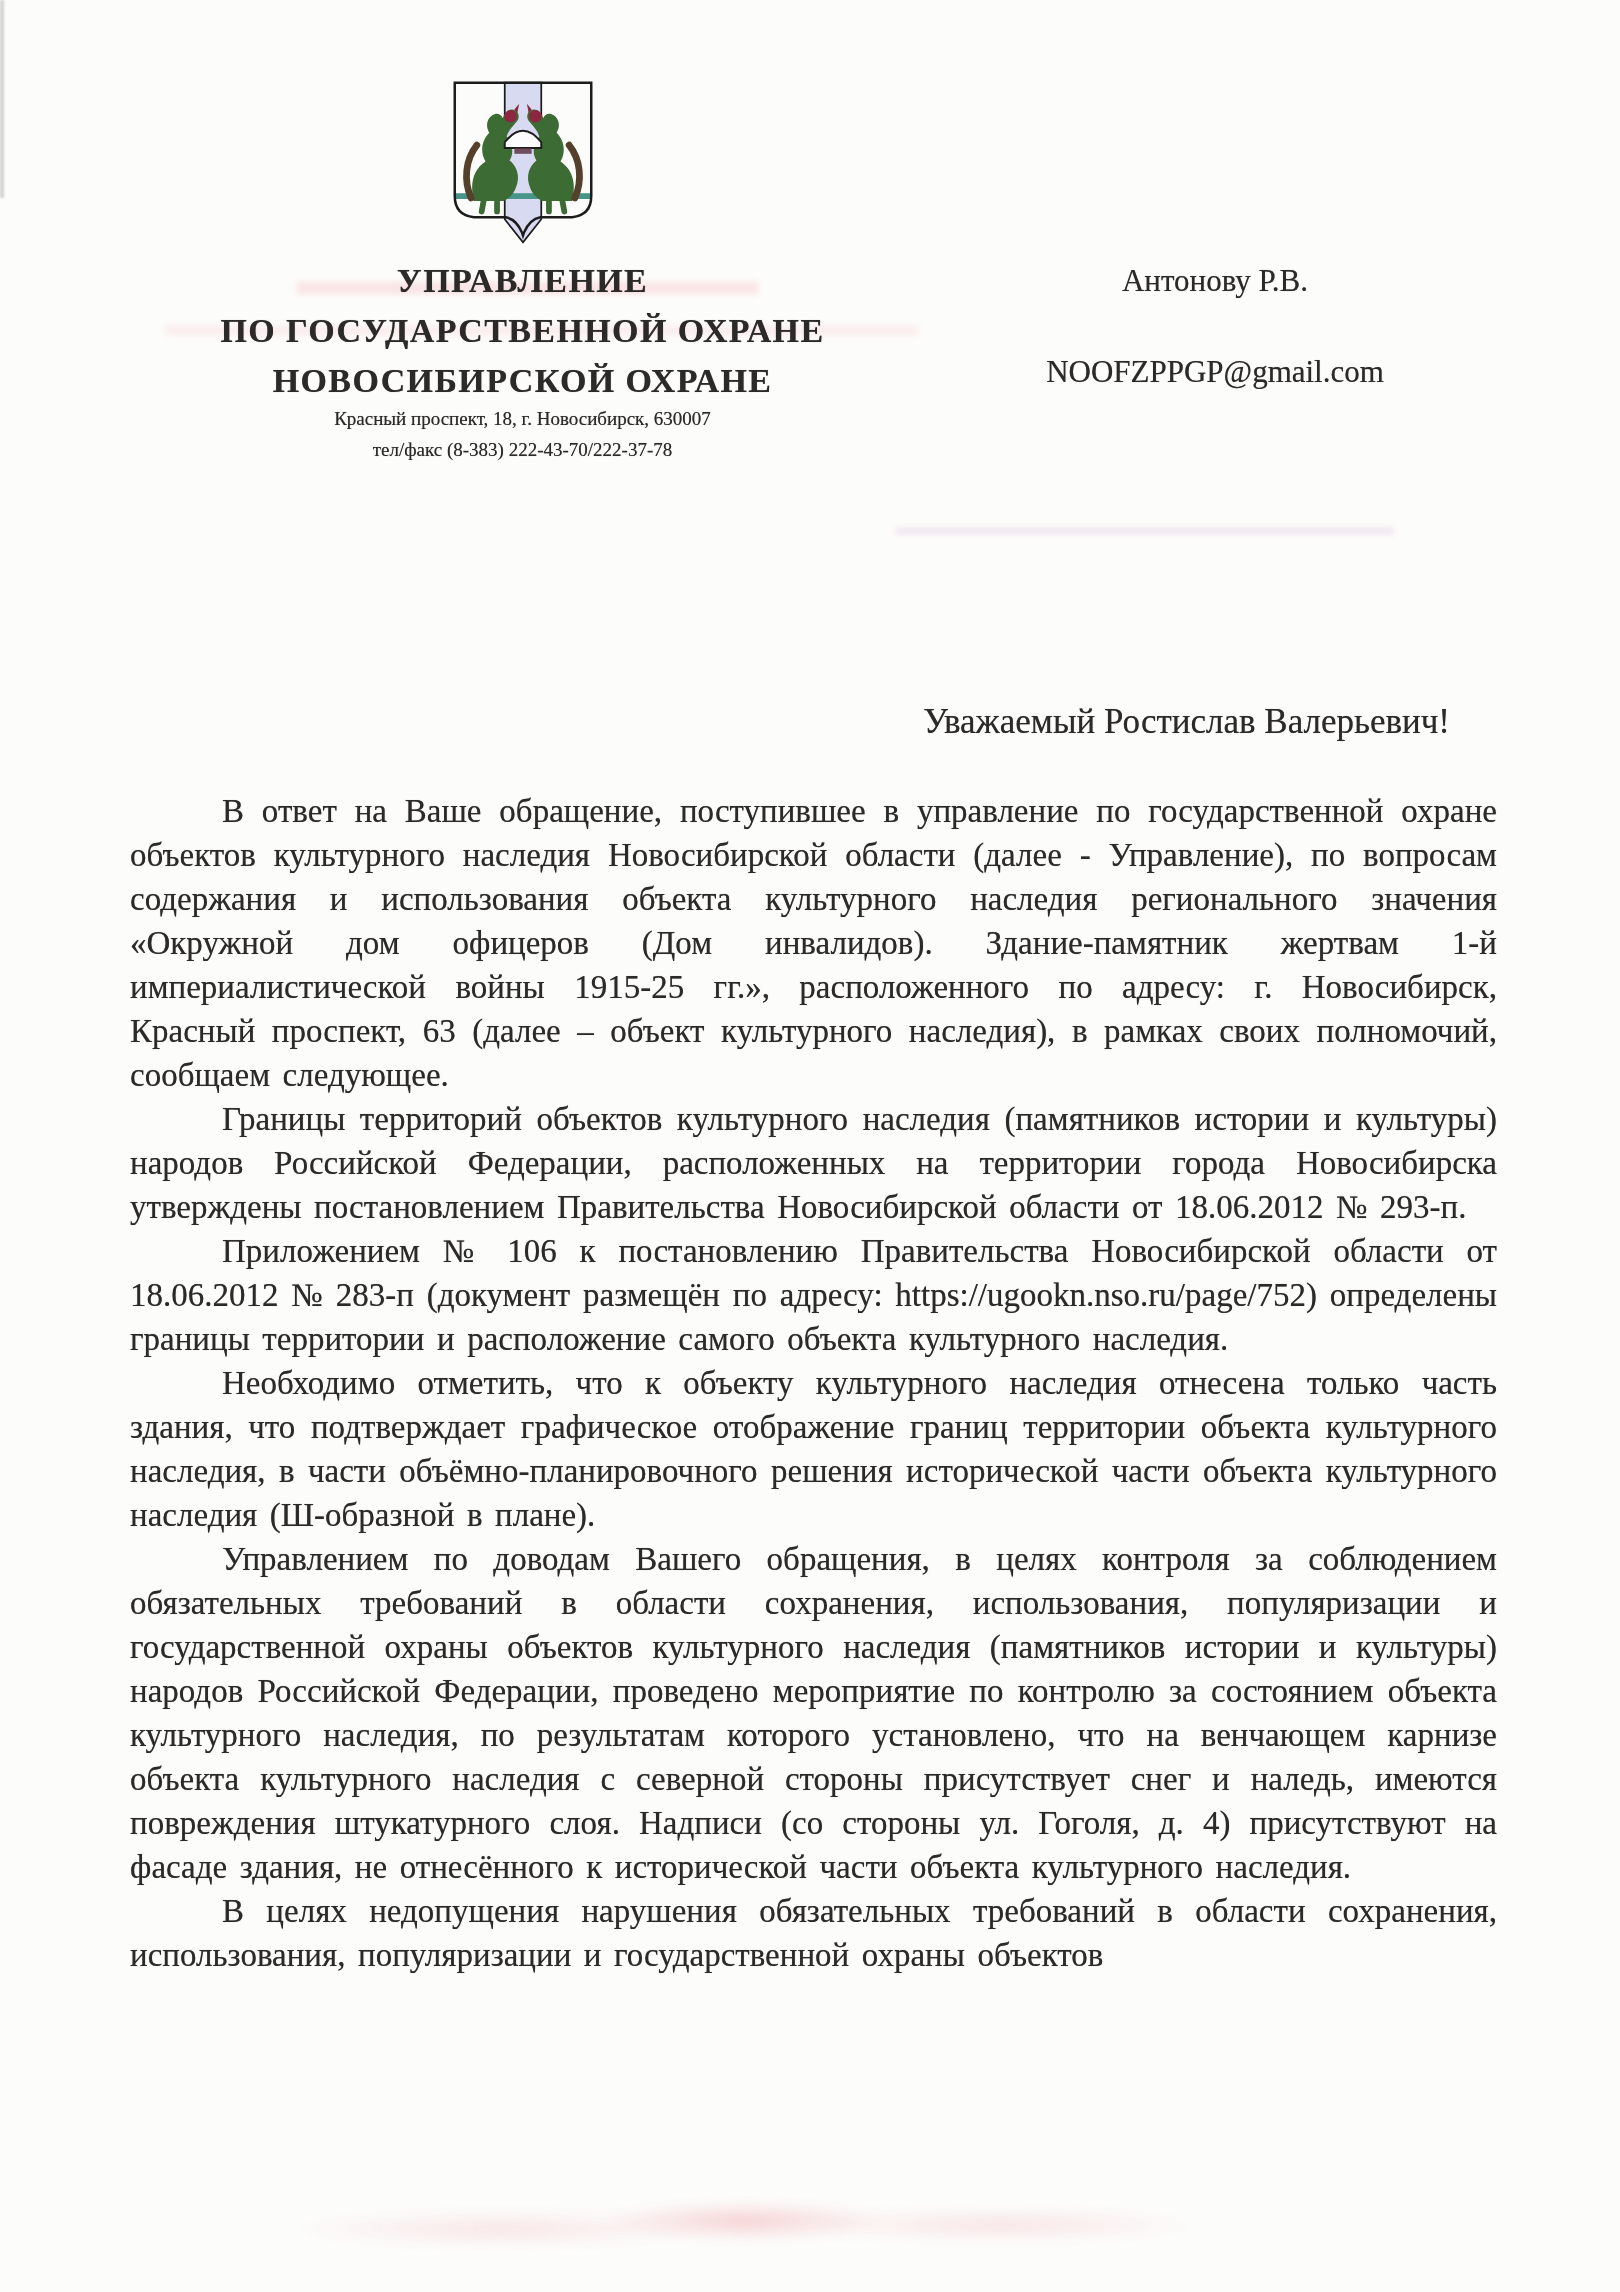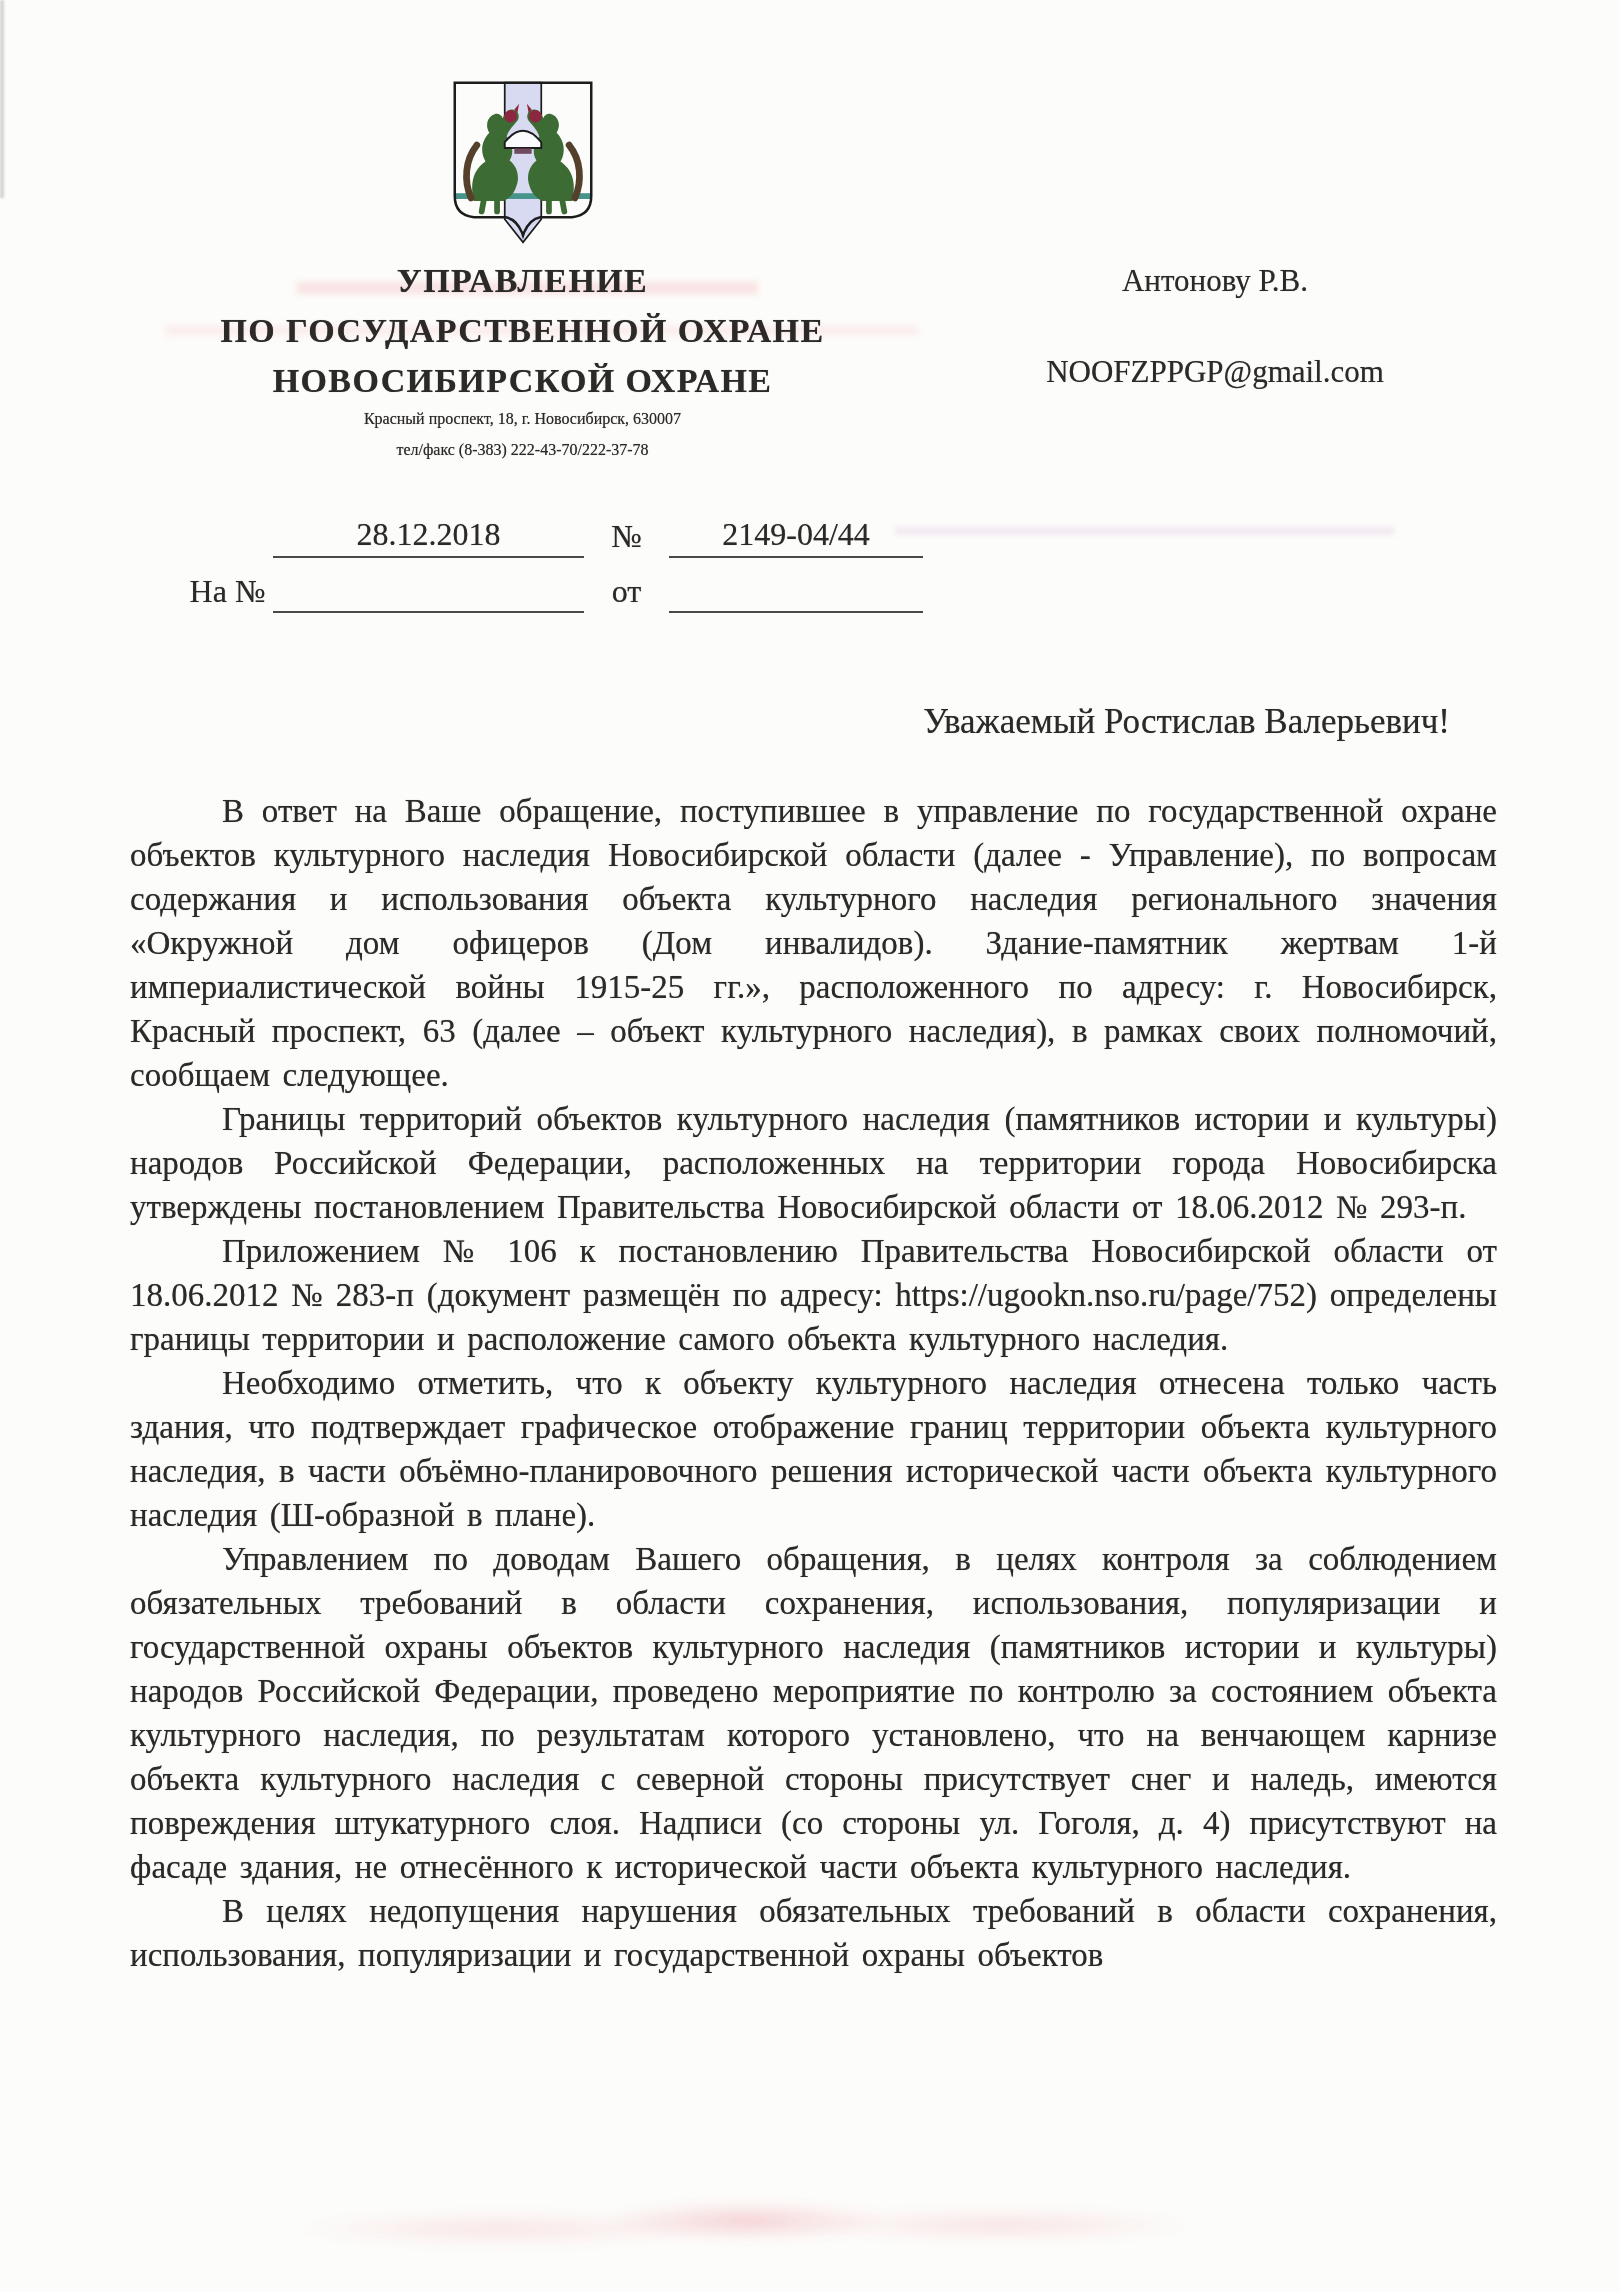--- a/index.html
+++ b/index.html
@@ -9,21 +9,21 @@
     background:#fcfcfa; color:#2c2a28;
   }
   .scan-text { text-shadow: 0 0 0.7px rgba(50,48,46,0.65); }
 
   
   .emblem { position:absolute; left:441px; top:75px; width:164px; height:173px; }
 
   
   .letterhead { position:absolute; left:108px; top:252px; width:829px; text-align:center; }
   .org-line { font-weight:bold; font-size:34px; line-height:42px; letter-spacing:1.4px; white-space:nowrap;margin-top:8px; }
-  .addr-line { font-size:16px; line-height:29px; margin-top:1.9px; white-space:nowrap; }
+  .addr-line { font-size:19px; line-height:29px; margin-top:1.9px; white-space:nowrap; }
 
   
   .addressee { position:absolute; left:970px; top:262px; width:490px; text-align:center; }
   .addressee .name { font-size:31px; line-height:38px;font-family:Liberation Serif, serif; }
   .addressee .email { font-size:31px; line-height:38px; margin-top:53px; }
 
   
   .ref-grid {
     position:absolute; left:184px; top:516px;
     display:grid; grid-template-columns:89px 311px 85px 254px;
@@ -105,31 +105,20 @@
     <div class="org-line">НОВОСИБИРСКОЙ ОХРАНЕ</div>
     <div class="addr-line">Красный проспект, 18, г. Новосибирск, 630007</div>
     <div class="addr-line">тел/факс (8-383) 222-43-70/222-37-78</div>
   </div>
 
   <div class="addressee scan-text">
     <div class="name">Антонову Р.В.</div>
     <div class="email">NOOFZPPGP@gmail.com</div>
   </div>
 
-  <div class="ref-grid scan-text">
-    <div class="ref-cell"></div>
-    <div class="ref-cell ref-line">28.12.2018</div>
-    <div class="ref-cell ref-sign">№</div>
-    <div class="ref-cell ref-line">2149-04/44</div>
-
-    <div class="ref-cell ref-label">На №</div>
-    <div class="ref-cell ref-line"></div>
-    <div class="ref-cell ref-sign">от</div>
-    <div class="ref-cell ref-line"></div>
-  </div>
 
   <div class="salutation scan-text">Уважаемый Ростислав Валерьевич!</div>
 
   <div class="letter-body scan-text">
     <p>В ответ на Ваше обращение, поступившее в управление по государственной охране объектов культурного наследия Новосибирской области (далее - Управление), по вопросам содержания и использования объекта культурного наследия регионального значения «Окружной дом офицеров (Дом инвалидов). Здание-памятник жертвам 1-й империалистической  войны 1915-25 гг.», расположенного по адресу: г. Новосибирск, Красный проспект, 63 (далее – объект культурного наследия), в рамках своих полномочий, сообщаем следующее.</p>
     <p>Границы территорий объектов культурного наследия (памятников истории и культуры) народов Российской Федерации, расположенных на территории города Новосибирска утверждены постановлением Правительства Новосибирской области от 18.06.2012 № 293-п.</p>
     <p>Приложением № 106 к постановлению Правительства Новосибирской области от 18.06.2012 № 283-п (документ размещён по адресу: https://ugookn.nso.ru/page/752) определены границы территории и расположение самого объекта культурного наследия.</p>
     <p>Необходимо отметить, что к объекту культурного наследия отнесена только часть здания, что подтверждает графическое отображение границ территории объекта культурного наследия, в части объёмно-планировочного решения исторической части объекта культурного наследия (Ш-образной в плане).</p>
     <p>Управлением по доводам Вашего обращения, в целях контроля за соблюдением обязательных требований в области сохранения, использования, популяризации и государственной охраны объектов культурного наследия (памятников истории и культуры) народов Российской Федерации, проведено мероприятие по контролю за состоянием объекта культурного наследия, по результатам которого установлено, что на венчающем карнизе объекта культурного наследия с северной стороны присутствует снег и наледь, имеются повреждения штукатурного слоя. Надписи (со стороны ул. Гоголя, д. 4) присутствуют на фасаде здания, не отнесённого к исторической части объекта культурного наследия.</p>
     <p>В целях недопущения нарушения обязательных требований в области сохранения, использования, популяризации и государственной охраны объектов</p>

